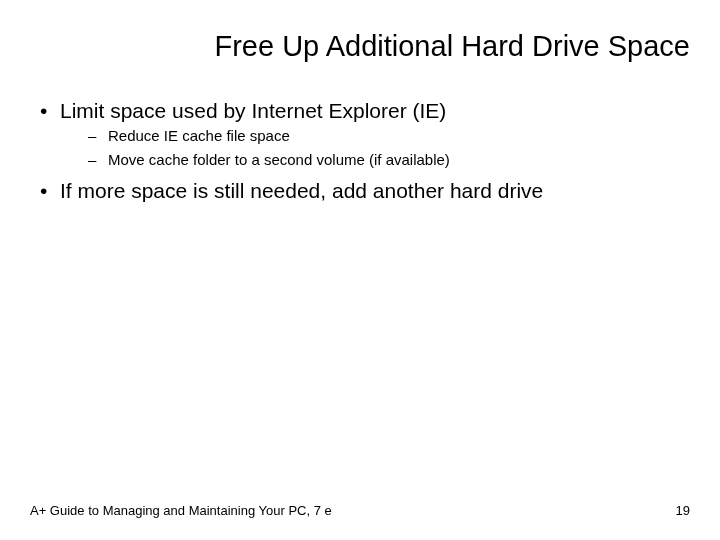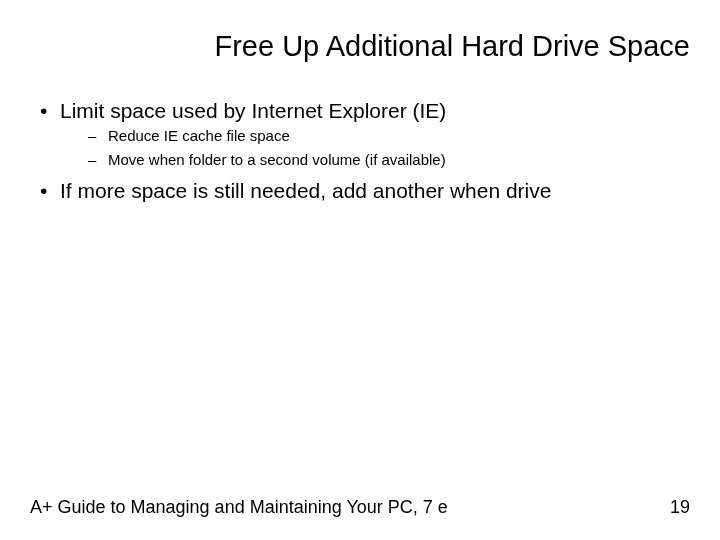--- a/index.html
+++ b/index.html
@@ -57,43 +57,43 @@
       content: "–";
       position: absolute;
       left: 0;
       top: 0;
     }
     .footer {
       position: absolute;
       bottom: 22px;
       left: 30px;
       right: 30px;
-      font-size: 18px;
+      font-size: 13px;
       display: flex;
       justify-content: space-between;
     }
   </style>
 </head>
 <body>
 
 <h1 class="slide-title">
   <span>Free Up Additional Hard Drive Space</span><br>
 </h1>
 
 <div class="content">
   <ul class="bullet-list">
     <li class="bullet-item">
       <span>Limit space used by Internet Explorer (IE)</span>
       <ul class="sub-list">
         <li class="sub-item"><span>Reduce IE cache file space</span></li>
-        <li class="sub-item"><span>Move when folder to a second volume (if available)</span></li>
+        <li class="sub-item"><span>Move cache folder to a second volume (if available)</span></li>
       </ul>
     </li>
     <li class="bullet-item">
-      <span>If more space is still needed, add another when drive</span>
+      <span>If more space is still needed, add another hard drive</span>
     </li>
   </ul>
 </div>
 
 <div class="footer">
   <span>A+ Guide to Managing and Maintaining Your PC, 7 e</span>
   <span>19</span>
 </div>
 
 </body></html>

